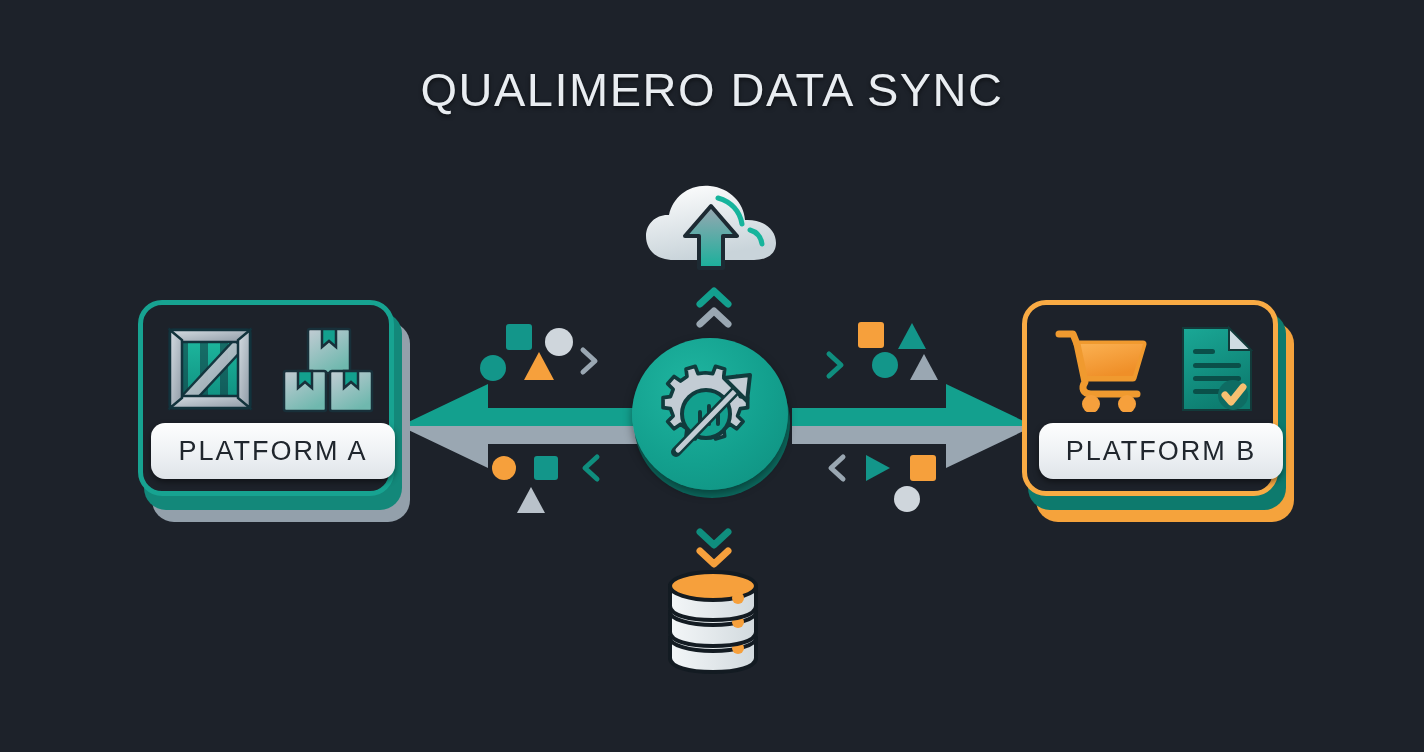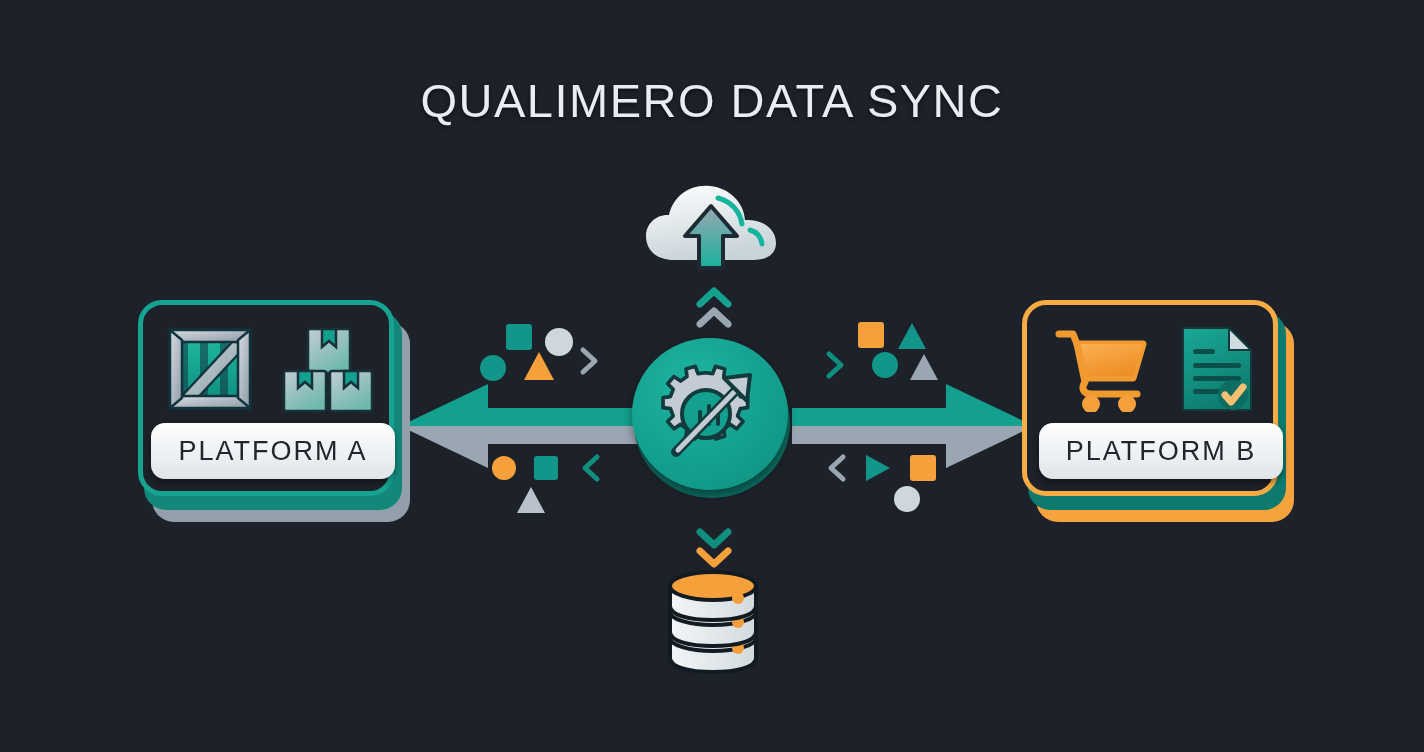--- a/index.html
+++ b/index.html
@@ -16,21 +16,20 @@
 
   
   #title{
     position:absolute; left:0; top:62px; width:1424px;
     text-align:center;
     font-size:47px;
     letter-spacing:1.5px;
     font-weight:400;
     color:#e9edf1;
     text-shadow:0 2px 4px rgba(0,0,0,.55);
-    margin-top:11px;
   }
 
   
   .platform{ position:absolute; width:272px; height:222px; }
   #platform-a{ left:138px; top:300px; }
   #platform-b{ left:1022px; top:300px; }
 
   
   .layer{ position:absolute; border-radius:22px; }
   .layer-back  { left:14px;  top:22px; width:258px; height:200px; }

